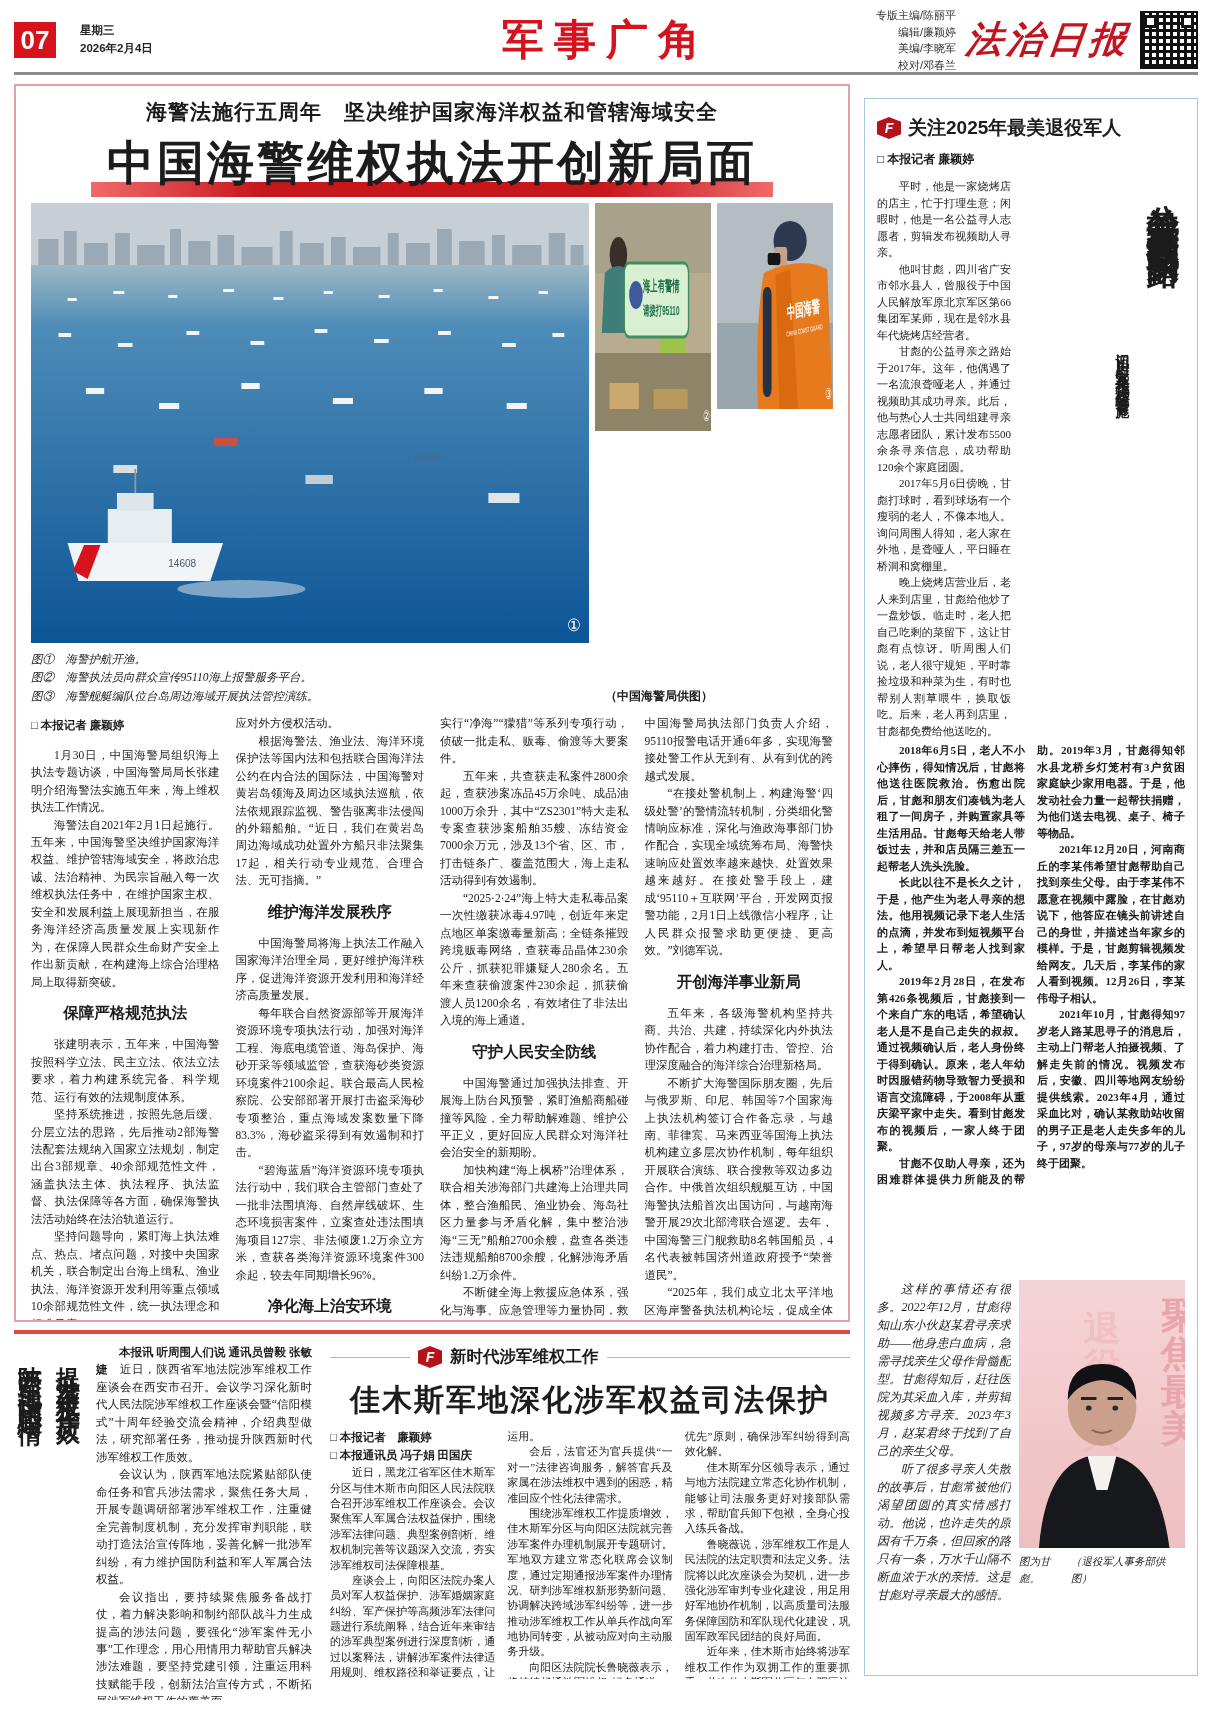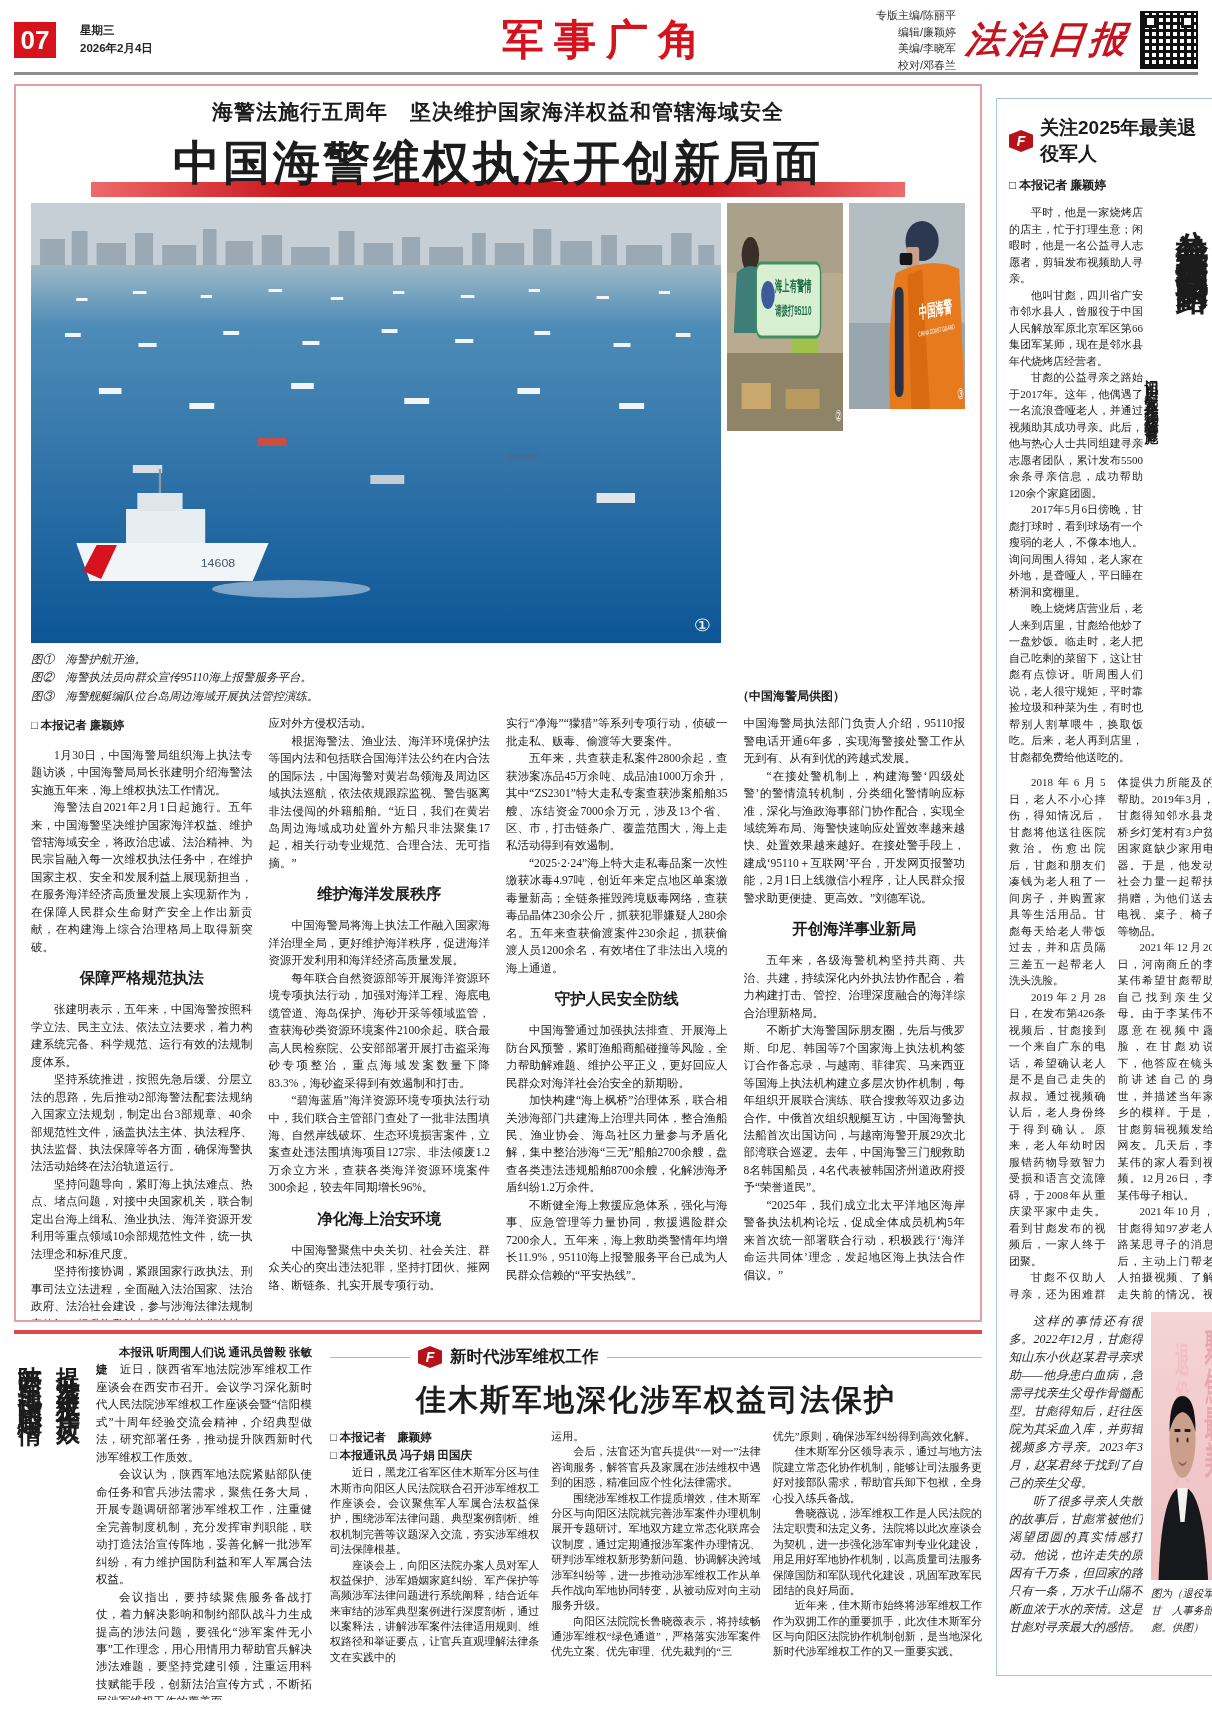--- a/index.html
+++ b/index.html
@@ -17,21 +17,21 @@
   .hdr-right{margin-left:auto;display:flex;align-items:center;gap:10px;z-index:2;}
   .credits{font:11px/1.5 "Liberation Sans",sans-serif;text-align:right;color:#333;}
   .masthead{font:bold italic 37px "DejaVu Serif",serif;color:#c41420;letter-spacing:4px;transform:skewX(-6deg);}
   .qr{width:58px;height:58px;border:2px solid #111;box-sizing:border-box;position:relative;
       background-image:repeating-linear-gradient(0deg,#111 0 3px,transparent 3px 7px),
                        repeating-linear-gradient(90deg,#111 0 3px,#fff 3px 7px);}
   .qr::before,.qr::after{content:"";position:absolute;width:13px;height:13px;background:#fff;border:3px solid #111;box-sizing:border-box;}
   .qr::before{top:2px;left:2px}.qr::after{top:2px;right:2px}
   
   .content{position:absolute;top:84px;left:14px;right:14px;display:flex;gap:14px;}
-  .leftcol{width:968px;flex:none;}
+  .leftcol{width:836px;flex:none;}
   .rightcol{flex:1;}
   
   .main-box{border:2px solid #e2a1a1;height:1238px;box-sizing:border-box;padding:10px 15px 6px;overflow:hidden;}
   .kicker{text-align:center;font:bold 21px "Liberation Sans",sans-serif;letter-spacing:1px;margin:2px 0 6px;}
   .headline-wrap{position:relative;text-align:center;}
   .main-headline{position:relative;z-index:2;margin:0;font:bold 47px "Liberation Sans",sans-serif;letter-spacing:3px;}
   .ribbon{height:15px;margin:-13px 60px 6px;background:linear-gradient(90deg,#ef6a6a,#c8161d 25%,#c8161d 75%,#ef6a6a);
           position:relative;z-index:1;}
   .photos{display:flex;gap:6px;margin-top:4px;}
   .photo-main{flex:1;height:440px;}
@@ -69,21 +69,21 @@
   .jm-col .fby:last-of-type{margin-bottom:8px;}
   
   .side-box{border:1px solid #a6c8de;margin-top:14px;height:1578px;box-sizing:border-box;padding:16px 12px 10px;overflow:hidden;}
   .side-tag{display:flex;align-items:center;gap:7px;font:bold 19px "Liberation Sans",sans-serif;margin-bottom:10px;}
   .side-by{font-weight:bold;font-size:12px;margin:4px 0 10px;}
   .side-top{display:flex;height:560px;overflow:hidden;}
   .side-top-text{width:134px;flex:none;font-size:11px;line-height:1.5;text-align:justify;overflow:hidden;}
   .side-title-block{flex:1;display:flex;justify-content:flex-end;}
   .side-sub{writing-mode:vertical-rl;font:bold 14px "Liberation Sans",sans-serif;letter-spacing:3px;margin-top:165px;margin-right:8px;}
   .side-main-title{writing-mode:vertical-rl;font:bold 33px "Liberation Sans",sans-serif;letter-spacing:4px;}
-  .side-mid{column-count:2;column-gap:12px;height:530px;overflow:hidden;font-size:11px;line-height:1.5;text-align:justify;margin-top:10px;}
+  .side-mid{column-count:2;column-gap:12px;height:530px;overflow:hidden;font-size:11px;line-height:1.5;text-align:justify;margin-top:4px;font-weight:bold;}
   .side-bottom{display:flex;gap:8px;height:330px;margin-top:8px;overflow:hidden;}
   .sb-text{width:134px;flex:none;font-size:12px;line-height:1.5;text-align:justify;overflow:hidden;font-style:italic;}
   .photo-card{flex:1;display:flex;flex-direction:column;}
   .photo-card svg{width:100%;display:block;}
   .pc-cap{display:flex;justify-content:space-between;font:italic 10.5px/1.6 "Liberation Serif",serif;margin-top:6px;}
 </style>
 </head>
 <body>
 
 <div class="page">
@@ -357,20 +357,21 @@
               <p class="fp">晚上烧烤店营业后，老人来到店里，甘彪给他炒了一盘炒饭。临走时，老人把自己吃剩的菜留下，这让甘彪有点惊讶。听周围人们说，老人很守规矩，平时靠捡垃圾和种菜为生，有时也帮别人割草喂牛，换取饭吃。后来，老人再到店里，甘彪都免费给他送吃的。</p>
             </div>
           <div class="side-title-block">
             <div class="side-sub">记四川广安邻水县年代烧烤店经营者甘彪</div>
             <div class="side-main-title">公益寻亲帮走失者找到回家的路</div>
           </div>
         </div>
 
         <div class="side-mid">
             <p class="fp">2018年6月5日，老人不小心摔伤，得知情况后，甘彪将他送往医院救治。伤愈出院后，甘彪和朋友们凑钱为老人租了一间房子，并购置家具等生活用品。甘彪每天给老人带饭过去，并和店员隔三差五一起帮老人洗头洗脸。</p>
+            <p class="fp">长此以往不是长久之计，于是，他产生为老人寻亲的想法。他用视频记录下老人生活的点滴，并发布到短视频平台上，希望早日帮老人找到家人。</p>
             <p class="fp">2019年2月28日，在发布第426条视频后，甘彪接到一个来自广东的电话，希望确认老人是不是自己走失的叔叔。通过视频确认后，老人身份终于得到确认。原来，老人年幼时因服错药物导致智力受损和语言交流障碍，于2008年从重庆梁平家中走失。看到甘彪发布的视频后，一家人终于团聚。</p>
             <p class="fp">甘彪不仅助人寻亲，还为困难群体提供力所能及的帮助。2019年3月，甘彪得知邻水县龙桥乡灯笼村有3户贫困家庭缺少家用电器。于是，他发动社会力量一起帮扶捐赠，为他们送去电视、桌子、椅子等物品。</p>
             <p class="fp">2021年12月20日，河南商丘的李某伟希望甘彪帮助自己找到亲生父母。由于李某伟不愿意在视频中露脸，在甘彪劝说下，他答应在镜头前讲述自己的身世，并描述当年家乡的模样。于是，甘彪剪辑视频发给网友。几天后，李某伟的家人看到视频。12月26日，李某伟母子相认。</p>
             <p class="fp">2021年10月，甘彪得知97岁老人路某思寻子的消息后，主动上门帮老人拍摄视频、了解走失前的情况。视频发布后，安徽、四川等地网友纷纷提供线索。2023年4月，通过采血比对，确认某救助站收留的男子正是老人走失多年的儿子，97岁的母亲与77岁的儿子终于团聚。</p>
           </div>
 
         <div class="side-bottom">
           <div class="sb-text">
               <p class="fp">这样的事情还有很多。2022年12月，甘彪得知山东小伙赵某君寻亲求助——他身患白血病，急需寻找亲生父母作骨髓配型。甘彪得知后，赶往医院为其采血入库，并剪辑视频多方寻亲。2023年3月，赵某君终于找到了自己的亲生父母。</p>
               <p class="fp">听了很多寻亲人失散的故事后，甘彪常被他们渴望团圆的真实情感打动。他说，也许走失的原因有千万条，但回家的路只有一条，万水千山隔不断血浓于水的亲情。这是甘彪对寻亲最大的感悟。</p>

